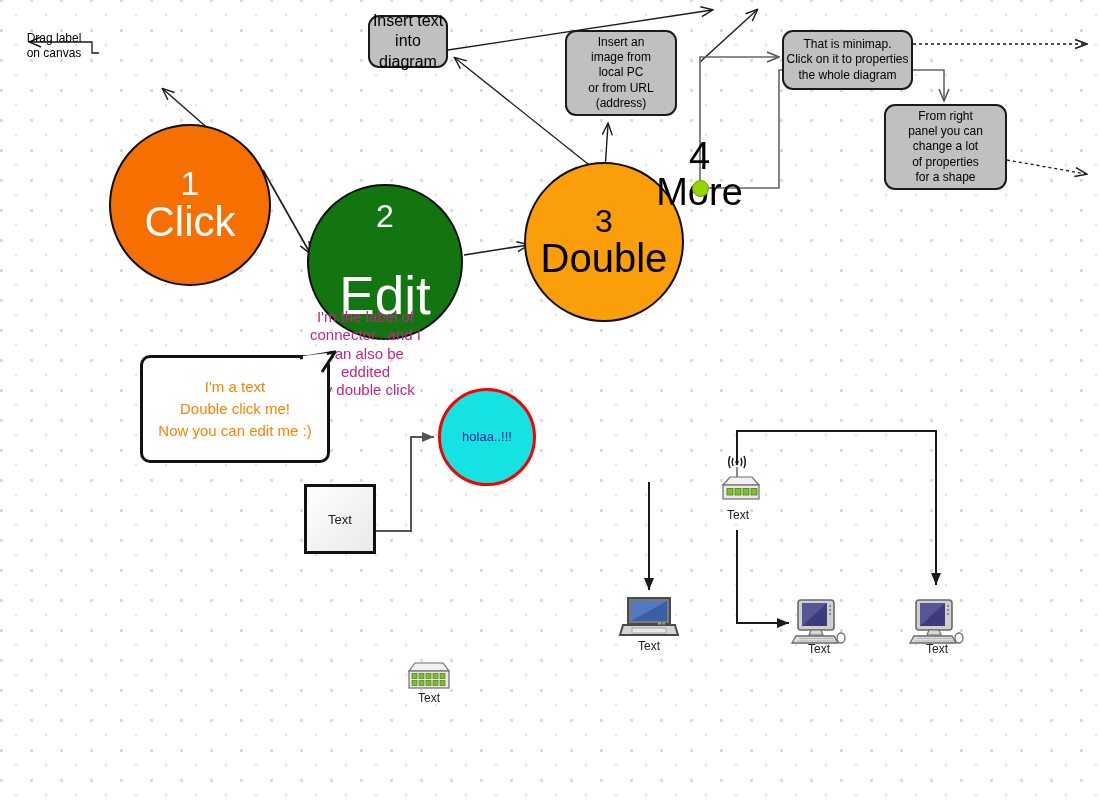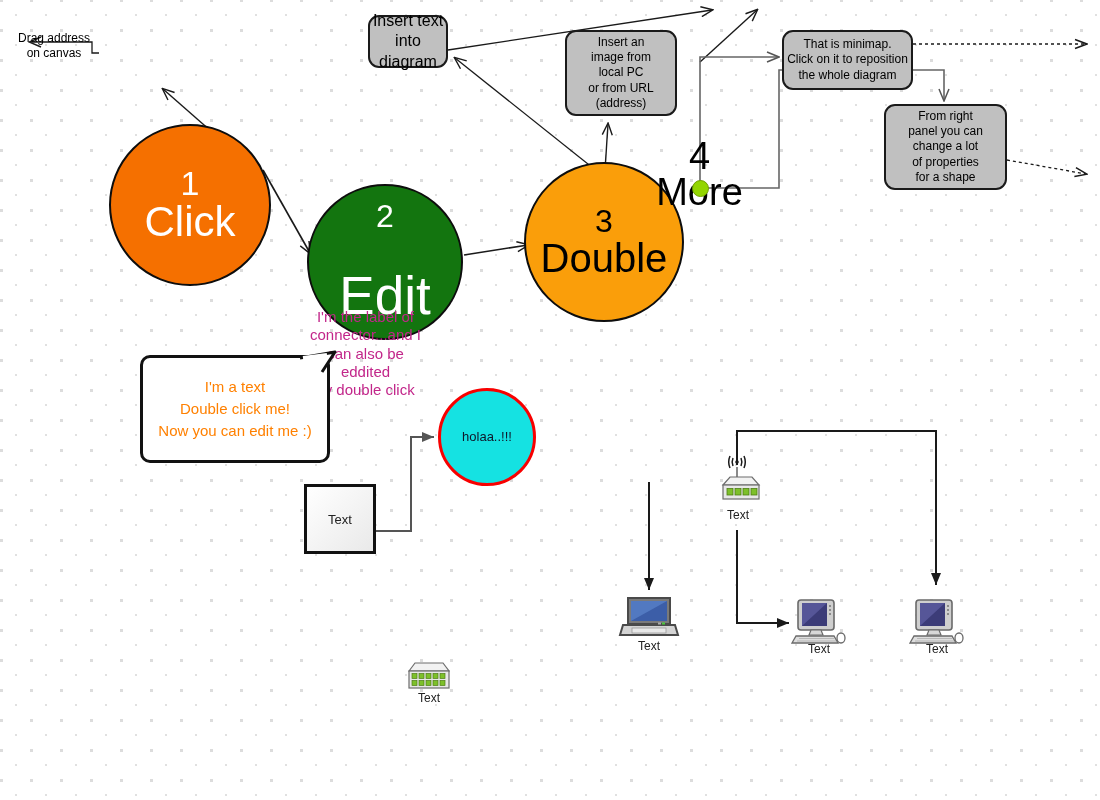--- a/index.html
+++ b/index.html
@@ -220,45 +220,45 @@
   <div class="circle" style="left:307px; top:184px; width:156px; height:156px; background:#13750f; color:#ffffff;">
     <span class="num" style="font-size:32px;">2</span>
     <span class="word" style="font-size:53px;margin-top:36px;">Edit</span>
   </div>
 
   <div class="circle" style="left:524px; top:162px; width:160px; height:160px; background:#fa9e0a; color:#000000;">
     <span class="num" style="font-size:32px;">3</span>
     <span class="word" style="font-size:40px;">Double</span>
   </div>
 
-  <div class="circle" style="left:438px; top:388px; width:98px; height:98px; background:#15e2e2; border-color:#f80000; border-width:3px; color:#0f172a;">
+  <div class="circle" style="left:438px; top:388px; width:98px; height:98px; background:#15e2e2; border-color:#f80000; border-width:3px; color:#4c1d95;">
     <span class="word" style="font-size:13px;">holaa..!!!</span>
   </div>
 
 
   <div class="callout" style="left:368px; top:15px; width:80px; height:53px; font-size:16px;">Insert text
 into diagram</div>
 
   <div class="callout" style="left:565px; top:30px; width:112px; height:86px; font-size:12px;">Insert an
 image from
 local PC
 or from URL
 (address)</div>
 
   <div class="callout" style="left:782px; top:30px; width:131px; height:60px; font-size:12px;">That is minimap.
-Click on it to reposition
+Click on it to properties
 the whole diagram</div>
 
   <div class="callout" style="left:884px; top:104px; width:123px; height:86px; font-size:12px;">From right
 panel you can
 change a lot
 of properties
 for a shape</div>
 
-  <div class="free-text" style="left:14px; top:31px; width:80px; font-size:12px; color:#000;">Drag address
+  <div class="free-text" style="left:14px; top:31px; width:80px; font-size:12px; color:#000;">Drag label
 on canvas</div>
 
   <div class="free-text" style="left:652px; top:138px; width:95px; font-size:38px; color:#000; line-height:0.95;">4
 More</div>
 
   <div class="free-text" style="left:308px; top:308px; width:115px; font-size:15px; color:#c2268a;">I'm the label of
 connector...and I
 can also be eddited
 by double click</div>
 

